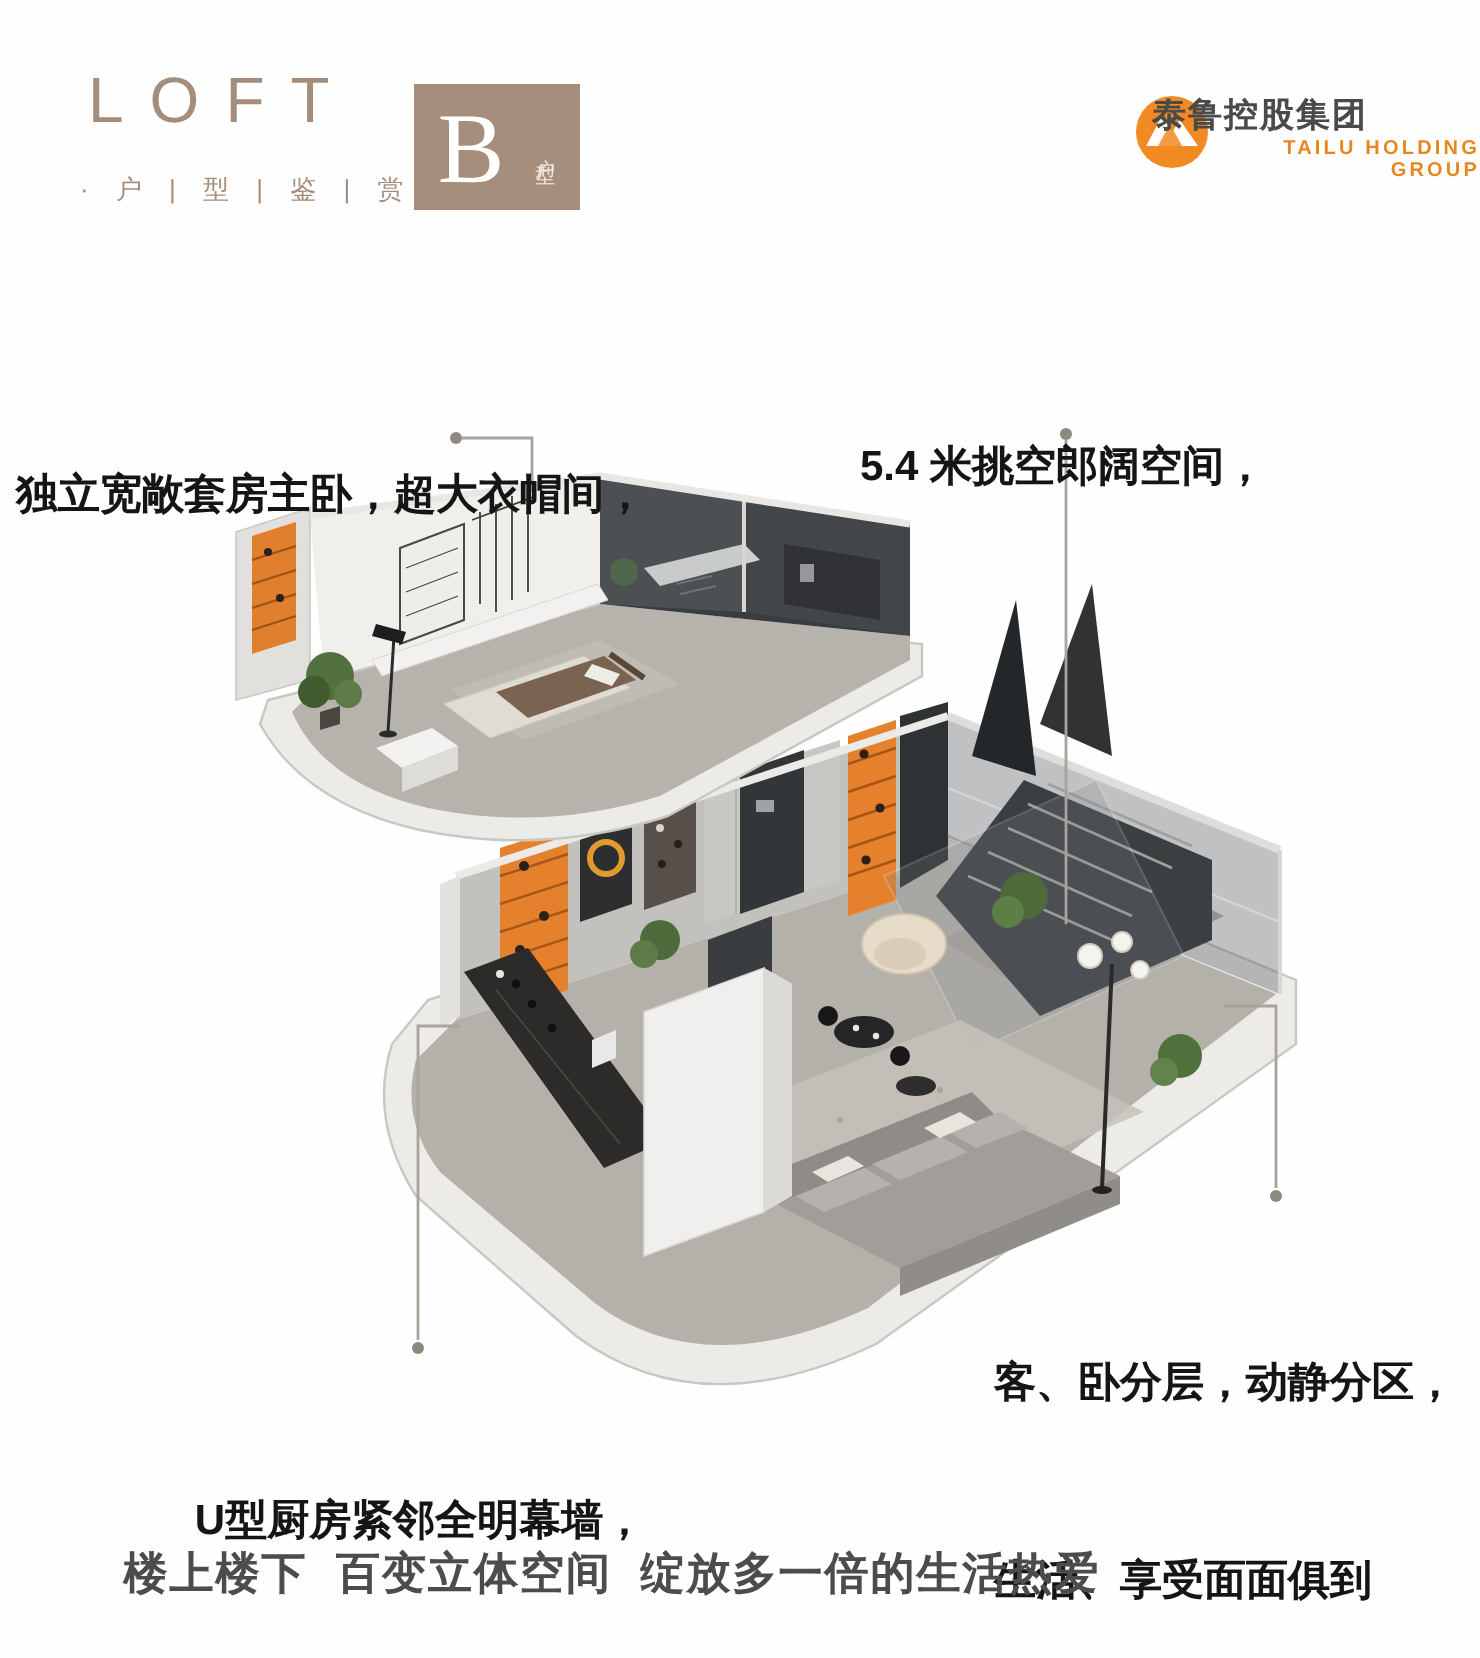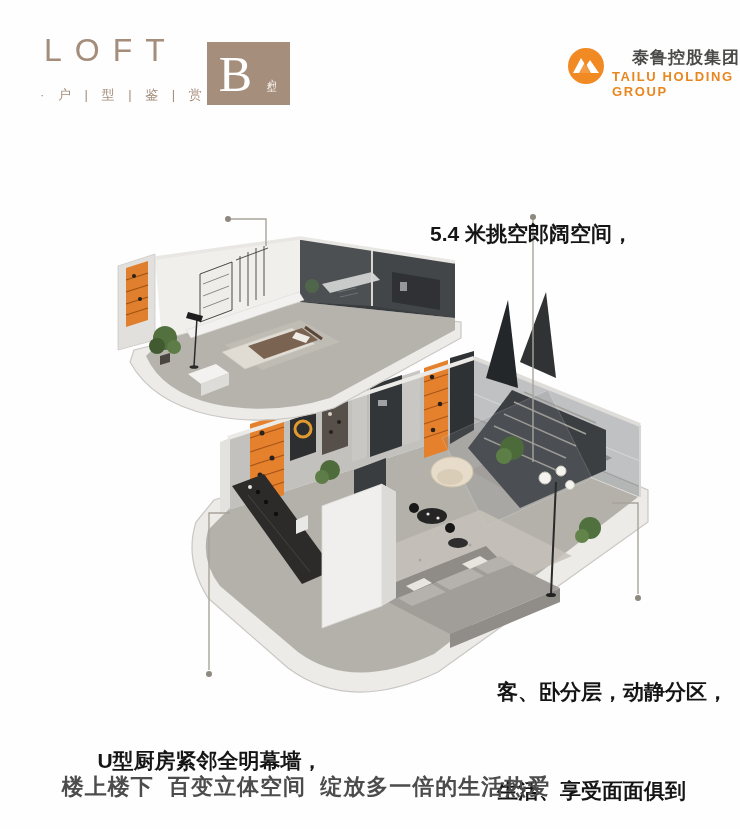--- a/index.html
+++ b/index.html
@@ -22,24 +22,24 @@
     display:flex;align-items:center;justify-content:center;
   }
   .unit-letter{
     font-family:"Liberation Serif", serif;color:#ffffff;font-size:50px;line-height:1;
     margin-right:12px;
   }
   .unit-label{
     writing-mode:vertical-rl;color:#f4ede6;font-size:10px;letter-spacing:3px;
   }
   .company-name{
-    left:632px;top:46px;color:#4a4a48;font-size:17px;font-weight:700;letter-spacing:1px;
+    left:576px;top:46px;color:#4a4a48;font-size:17px;font-weight:700;letter-spacing:1px;
   }
   .company-name-en{
-    left:612px;top:69px;color:#e8871f;font-size:13px;font-weight:700;letter-spacing:1.6px;
+    left:612px;top:69px;color:#e8871f;font-size:10px;font-weight:700;letter-spacing:1.6px;text-align:right;
   }
   
   .note{
     color:#151515;font-weight:700;font-size:21px;line-height:32px;white-space:pre;
   }
   .note-a1{left:8px;top:168px;}
   .note-a2{left:430px;top:156px;width:292px;text-align:left;line-height:31px;}
   .note-a3{left:497px;top:609px;line-height:33px;}
   .note-a4{left:66px;top:683px;width:288px;text-align:center;line-height:31px;}
   .tagline{
@@ -268,20 +268,21 @@
 
 <svg class="abs" style="left:566px;top:46px;" width="40" height="40" viewBox="0 0 40 40">
   <circle cx="20" cy="20" r="18" fill="#f18a23"></circle>
   <path d="M 7,27 L 15,12 L 20,20 L 24,14 L 33,27 Z" fill="#ffffff"></path>
   <path d="M 13,27 L 19,16 L 25,27 Z" fill="#f18a23" opacity="0.85"></path>
 </svg>
 <div class="abs company-name">泰鲁控股集团</div>
 <div class="abs company-name-en">TAILU HOLDING GROUP</div>
 
 <div class="abs note note-a1">
+  <div>独立宽敞套房主卧，超大衣帽间，</div>
 </div>
 
 <div class="abs note note-a2">
   <div>5.4 米挑空郎阔空间，</div>
 </div>
 
 <div class="abs note note-a3">
   <div>客、卧分层，动静分区，</div>
   <div>生活、享受面面俱到</div>
 </div>

